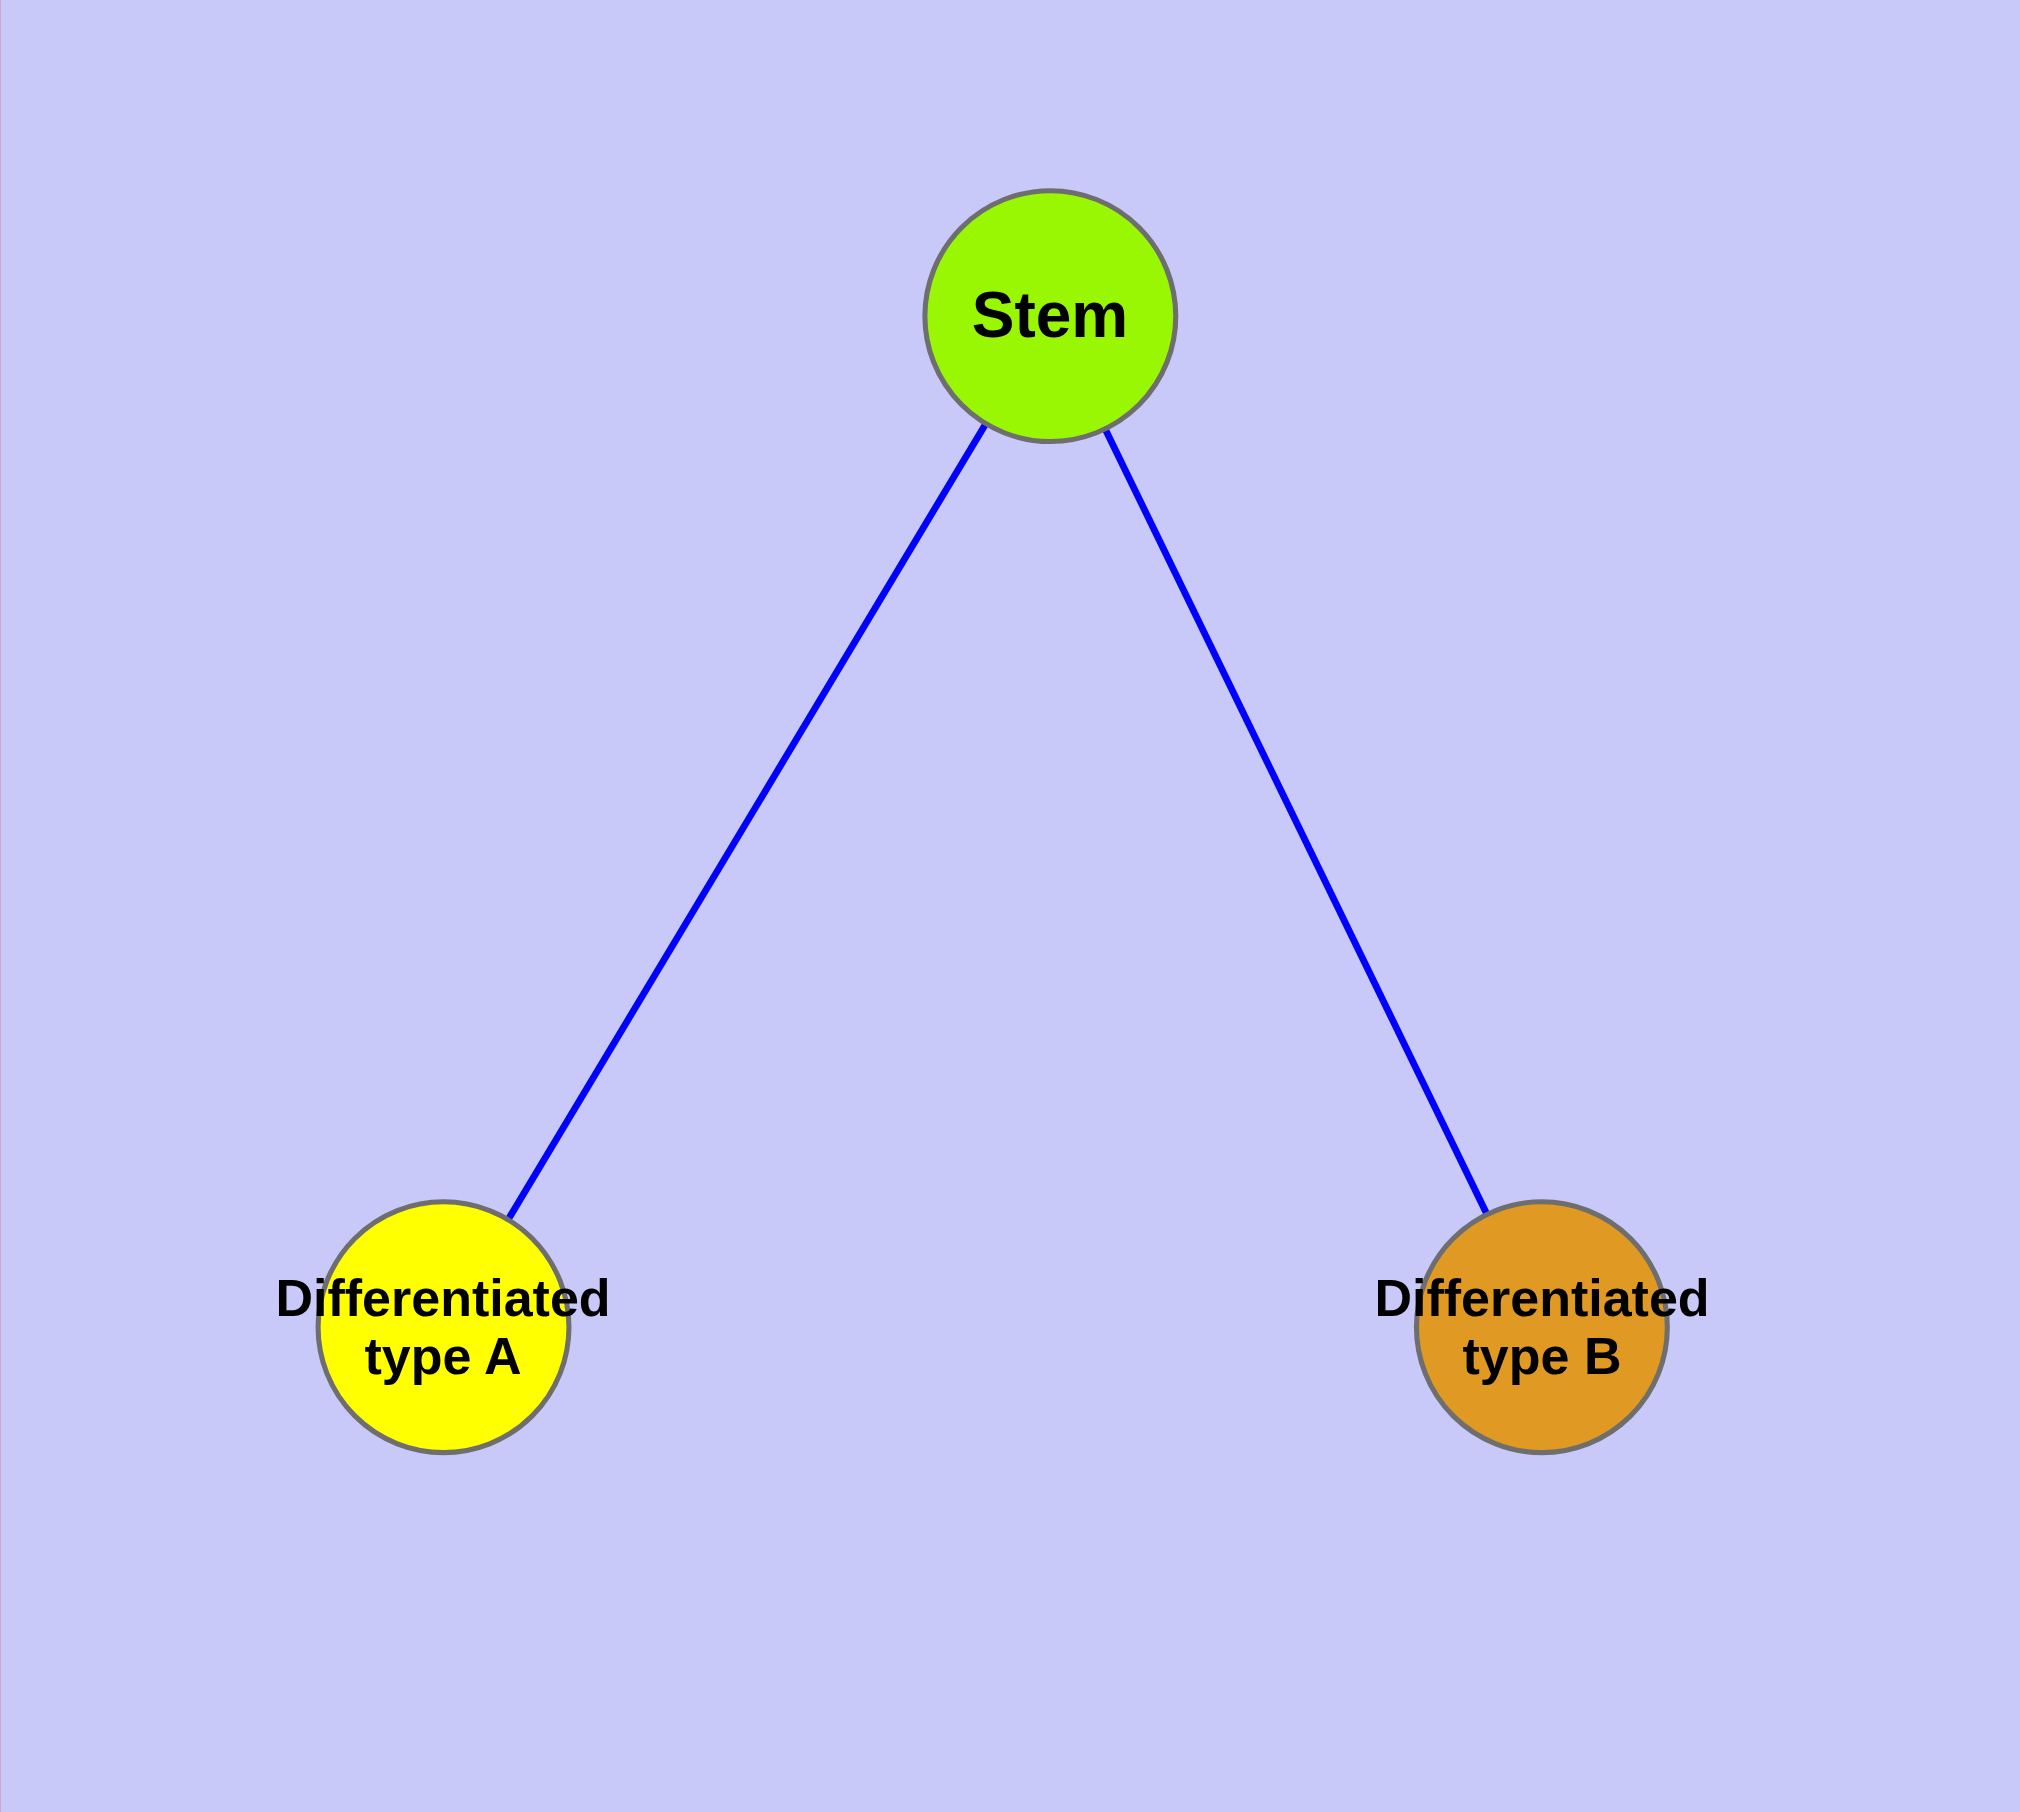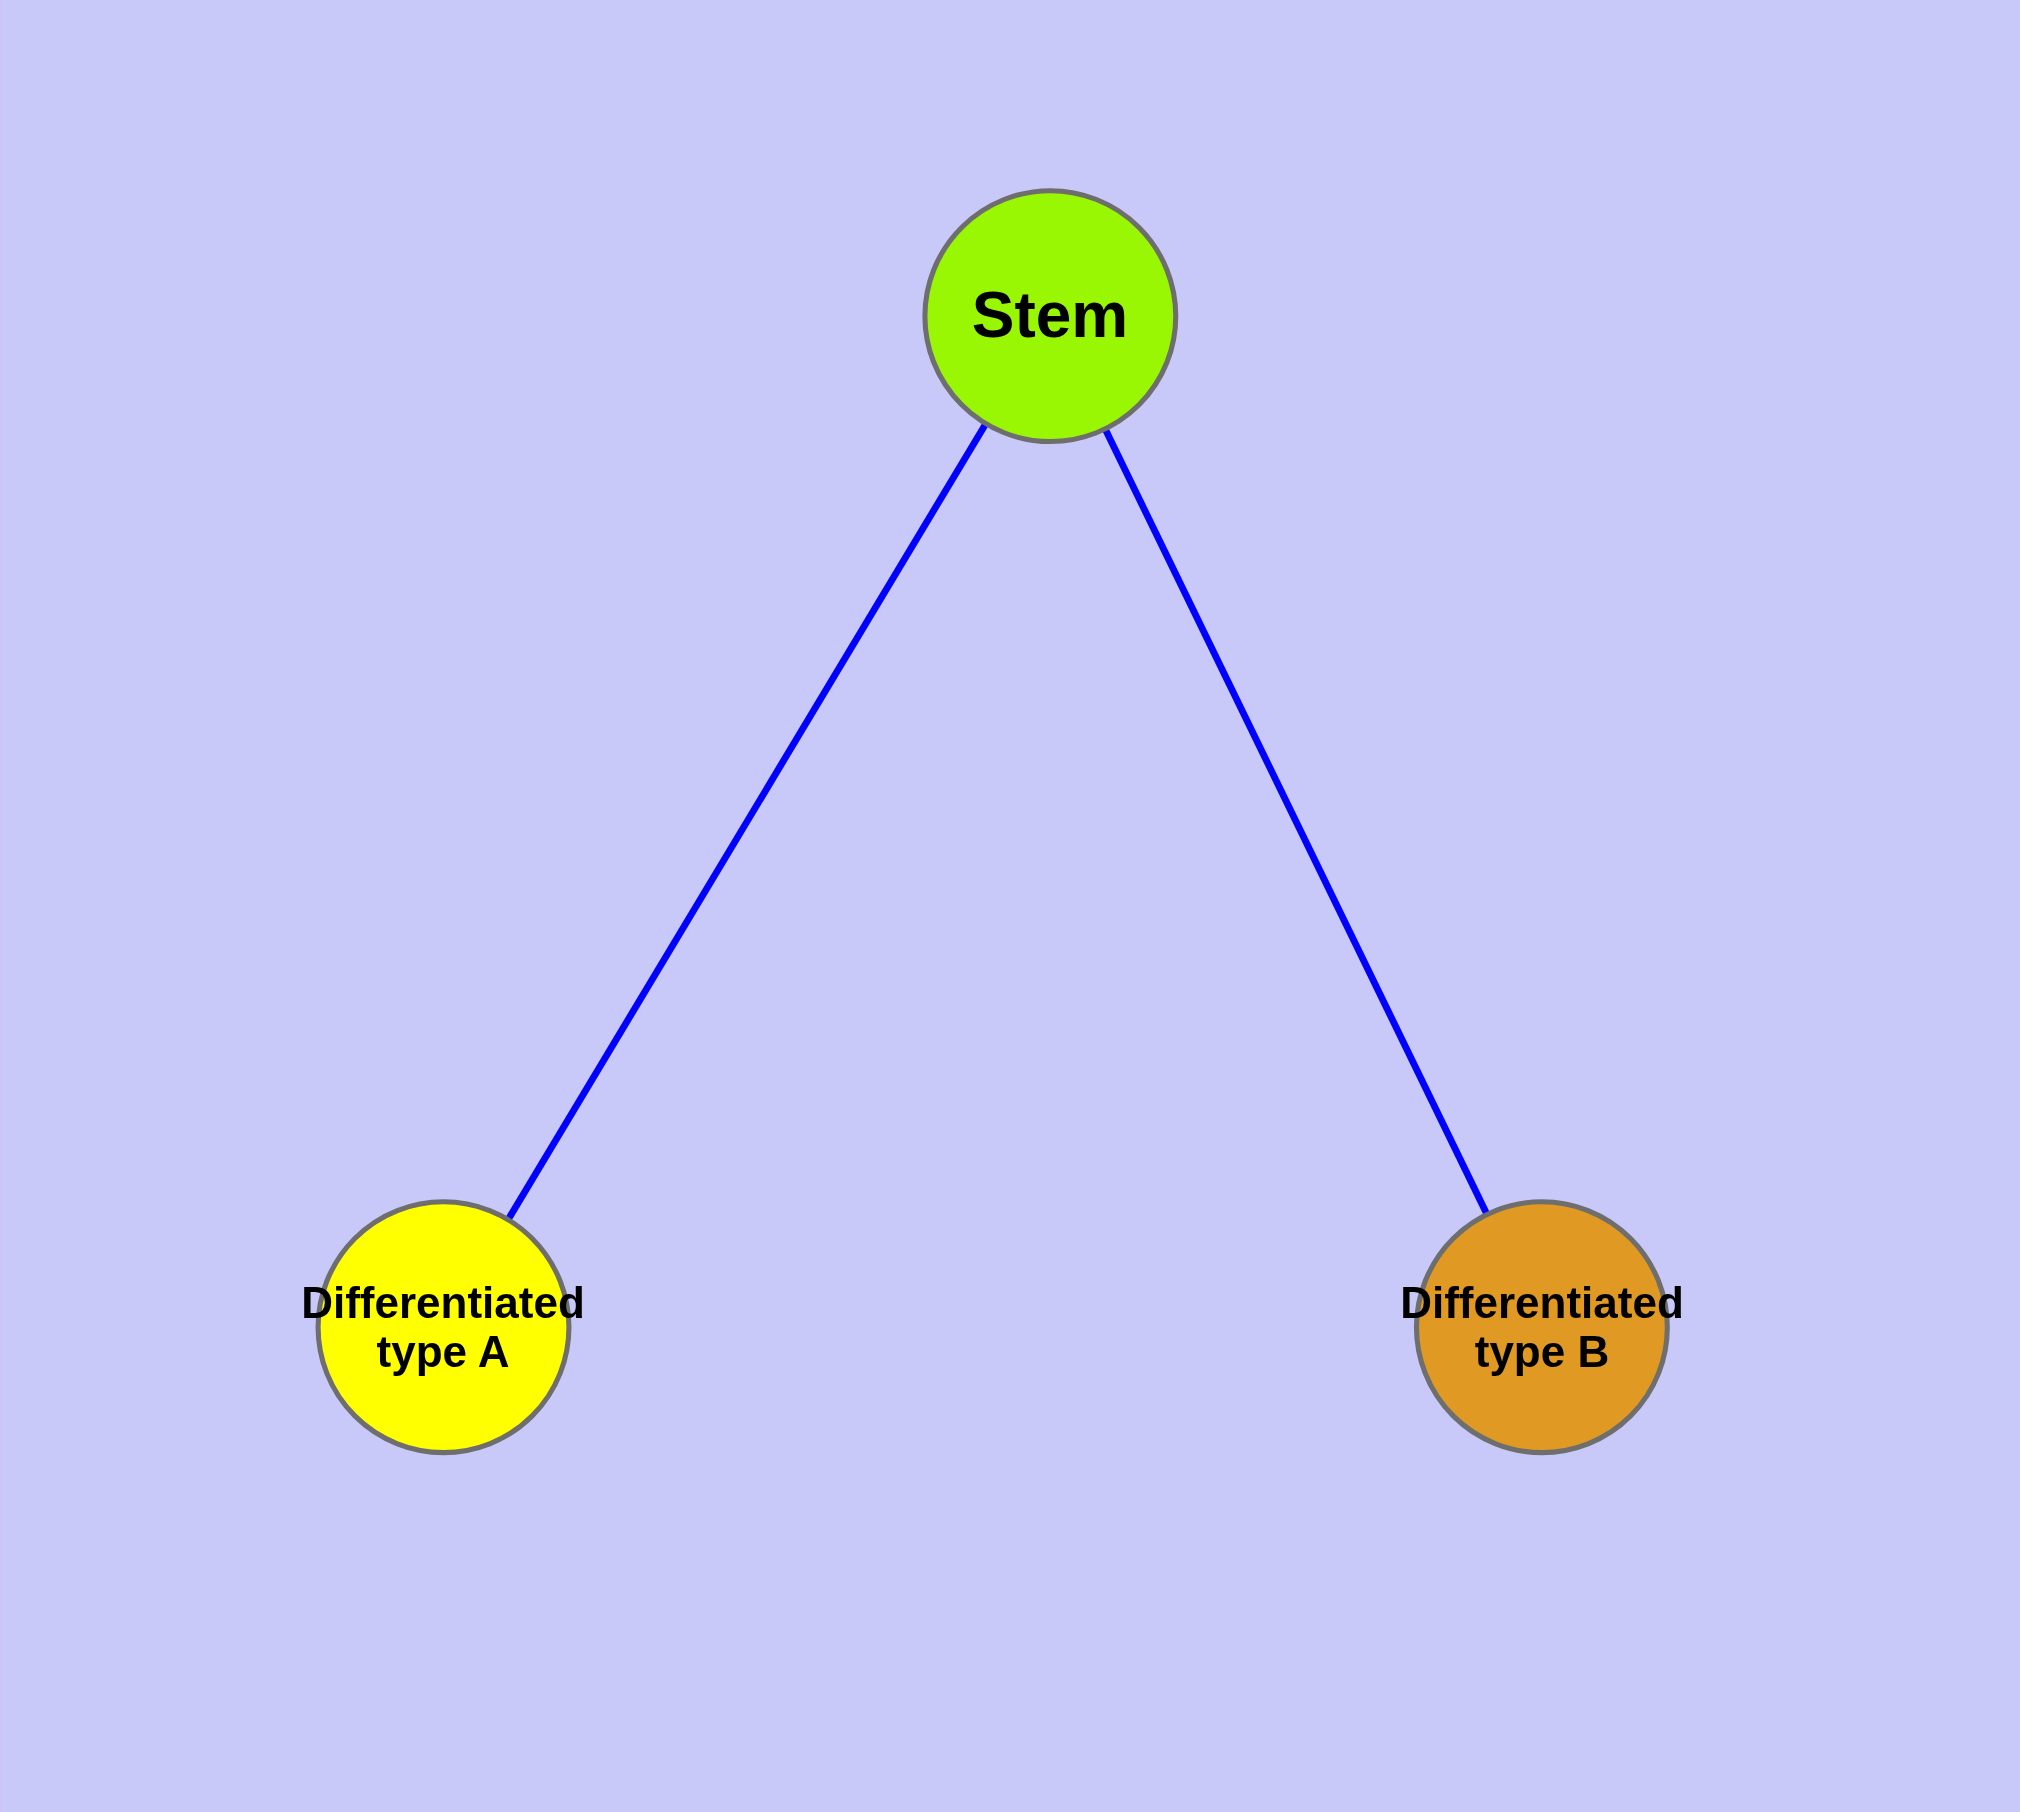--- a/index.html
+++ b/index.html
@@ -31,27 +31,27 @@
     color: #000000;
     white-space: pre;
     line-height: 1.12;
     pointer-events: none;
     transform: translate(-50%, -50%);
   }
   .node-label.single {
     font-size: 64px;
   }
   .node-label.double {
-    font-size: 44px;
+    font-size: 52px;
   }
 </style>
 </head>
 <body style="background: rgb(201, 201, 249);">
 
-<div id="graph-canvas" style="width: 2021px; height: 1812px; background: #f0abfc;">
+<div id="graph-canvas" style="width: 2021px; height: 1812px; background: #ef4444;">
 
   <svg id="graph-svg" viewBox="0 0 2384 2138">
     <rect id="bg-rect" x="0" y="0" width="2384" height="2138" fill="#c9c9f9"></rect>
 
     <g id="edges-group">
       <line class="graph-edge" id="edge-0" x1="1162.8389861088126" y1="499.8995664416012" x2="599.1610138911874" y2="1439.1004335583987" stroke="#0000ff" stroke-width="8" stroke-linecap="butt"></line>
       <line class="graph-edge" id="edge-1" x1="1303.7107875631482" y1="506.10339579799273" x2="1754.2892124368518" y2="1432.8966042020072" stroke="#0000ff" stroke-width="8" stroke-linecap="butt"></line>
     </g>
 
     <g id="nodes-group">

